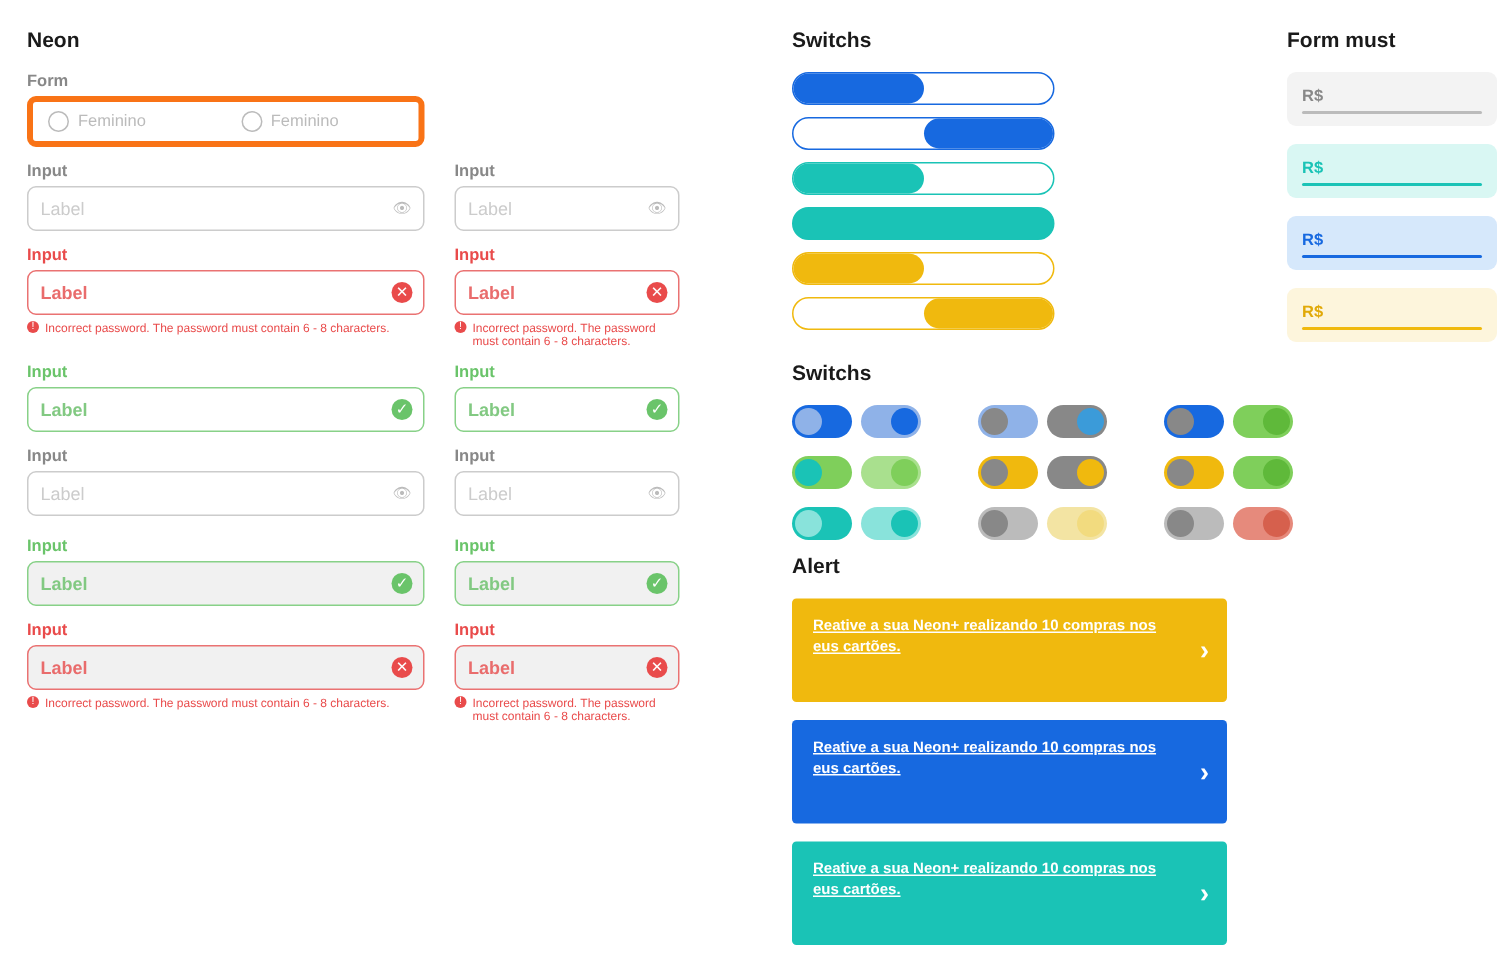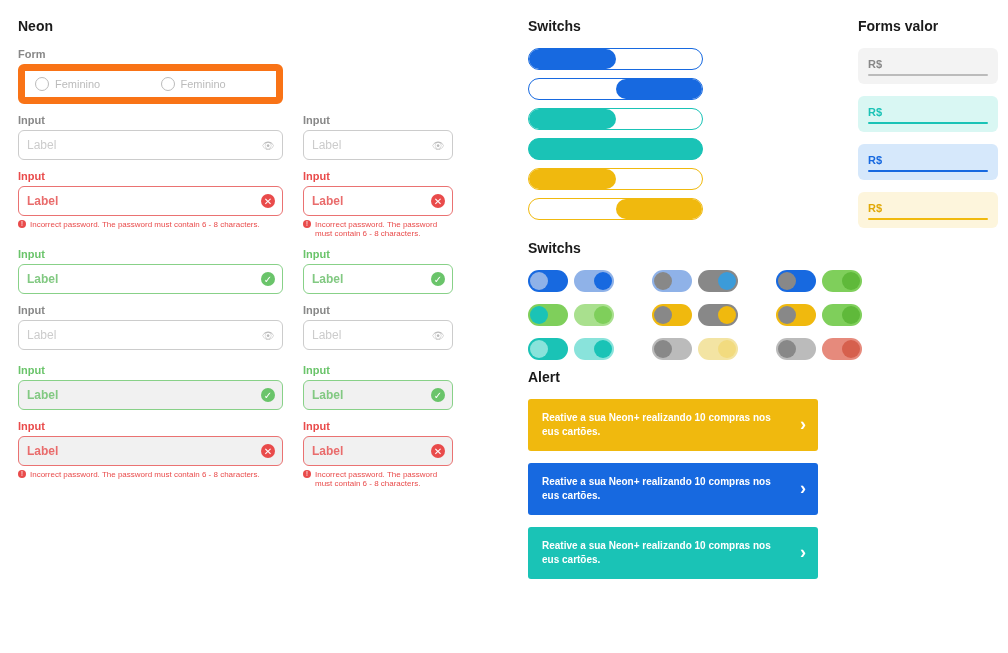--- a/index.html
+++ b/index.html
@@ -23,21 +23,21 @@
 .input-field.disabled { background: #f1f1f1; color: #aaa; }
 .input-icon { position: absolute; right: 8px; top: 50%; transform: translateY(-50%); width: 14px; height: 14px; display: flex; align-items: center; justify-content: center; font-size: 10px; }
 .eye-icon { color: #bbb; }
 .input-icon.circle { border-radius: 50%; color: #fff; }
 .input-icon.err { background: #e94b4b; }
 .input-icon.ok { background: #6ac46a; }
 .help-text { font-size: 8px; margin-top: 4px; display: flex; align-items: flex-start; gap: 4px; }
 .help-text.error { color: #e94b4b; }
 .help-dot { width: 8px; height: 8px; border-radius: 50%; background: #e94b4b; flex-shrink: 0; color:#fff; font-size:7px; text-align:center; line-height:8px; }
 
-.radio-group { display: flex; gap: 0; border: 7px solid #f97316; border-radius: 6px; overflow: hidden; align-items: flex-end; }
+.radio-group { display: flex; gap: 0; border: 4px solid #f97316; border-radius: 6px; overflow: hidden; align-items: flex-end; }
 .radio-opt { flex: 1; display: flex; align-items: center; gap: 6px; padding: 6px 10px; font-size: 11px; color: #bbb; }
 .radio-circ { width: 14px; height: 14px; border: 1.5px solid #bbb; border-radius: 50%; }
 
 .sliders { display: flex; flex-direction: column; gap: 8px; margin-bottom: 20px; }
 .slider { width: 175px; height: 22px; border-radius: 11px; position: relative; border: 1.5px solid; }
 .slider-fill { position: absolute; top: 0; height: 100%; border-radius: 11px; }
 .s1 { border-color: #1769e0; } .s1 .slider-fill { background: #1769e0; }
 .s2 { border-color: #1769e0; } .s2 .slider-fill { background: #1769e0; }
 .s3 { border-color: #1ac3b6; } .s3 .slider-fill { background: #1ac3b6; }
 .s4 { border-color: #1ac3b6; background: #1ac3b6; }
@@ -45,21 +45,21 @@
 .s6 { border-color: #f0b90e; } .s6 .slider-fill { background: #f0b90e; }
 
 .switchgrid { display: grid; grid-template-columns: repeat(3, auto); gap: 12px 38px; }
 .switchpair { display: flex; gap: 6px; }
 .sw { width: 40px; height: 22px; border-radius: 11px; position: relative; }
 .sw-thumb { width: 18px; height: 18px; border-radius: 50%; position: absolute; top: 2px; }
 .sw.off .sw-thumb { left: 2px; }
 .sw.on .sw-thumb { right: 2px; }
 
 .alerts { display: flex; flex-direction: column; gap: 12px; width: 290px; }
-.alert { border-radius: 3px; padding: 12px 40px 12px 14px; color: #fff; font-size: 10px; font-weight: 700; line-height: 1.4; position: relative; }
+.alert { border-radius: 3px; padding: 12px 40px 29px 14px; color: #fff; font-size: 10px; font-weight: 700; line-height: 1.4; position: relative; text-decoration: underline; }
 .alert.yellow { background: #f0b90e; }
 .alert.blue { background: #1769e0; }
 .alert.teal { background: #1ac3b6; }
 .alert-chevron { position: absolute; right: 12px; top: 50%; transform: translateY(-50%); color: #fff; font-size: 18px; }
 
 .valor-col { display: flex; flex-direction: column; gap: 12px; }
 .valor { border-radius: 6px; padding: 6px 10px 8px; position: relative; }
 .valor-label { font-size: 11px; font-weight: 700; }
 .valor-line { height: 2px; border-radius: 1px; margin-top: 2px; }
 .v1 { background: #f3f3f3; } .v1 .valor-label { color: #888; } .v1 .valor-line { background: #bbb; }
@@ -319,21 +319,21 @@
         <span class="alert-chevron">›</span>
       </div>
       <div class="alert teal">
         <span>Reative a sua Neon+ realizando 10 compras nos eus cartões.</span>
         <span class="alert-chevron">›</span>
       </div>
     </div>
   </div>
 
   <div>
-    <div class="section-title">Forms valor</div>
+    <div class="section-title">Form must</div>
     <div class="valor-col">
       <div class="valor v1">
         <span class="valor-label">R$</span>
         <div class="valor-line"></div>
       </div>
       <div class="valor v2">
         <span class="valor-label">R$</span>
         <div class="valor-line"></div>
       </div>
       <div class="valor v3">

